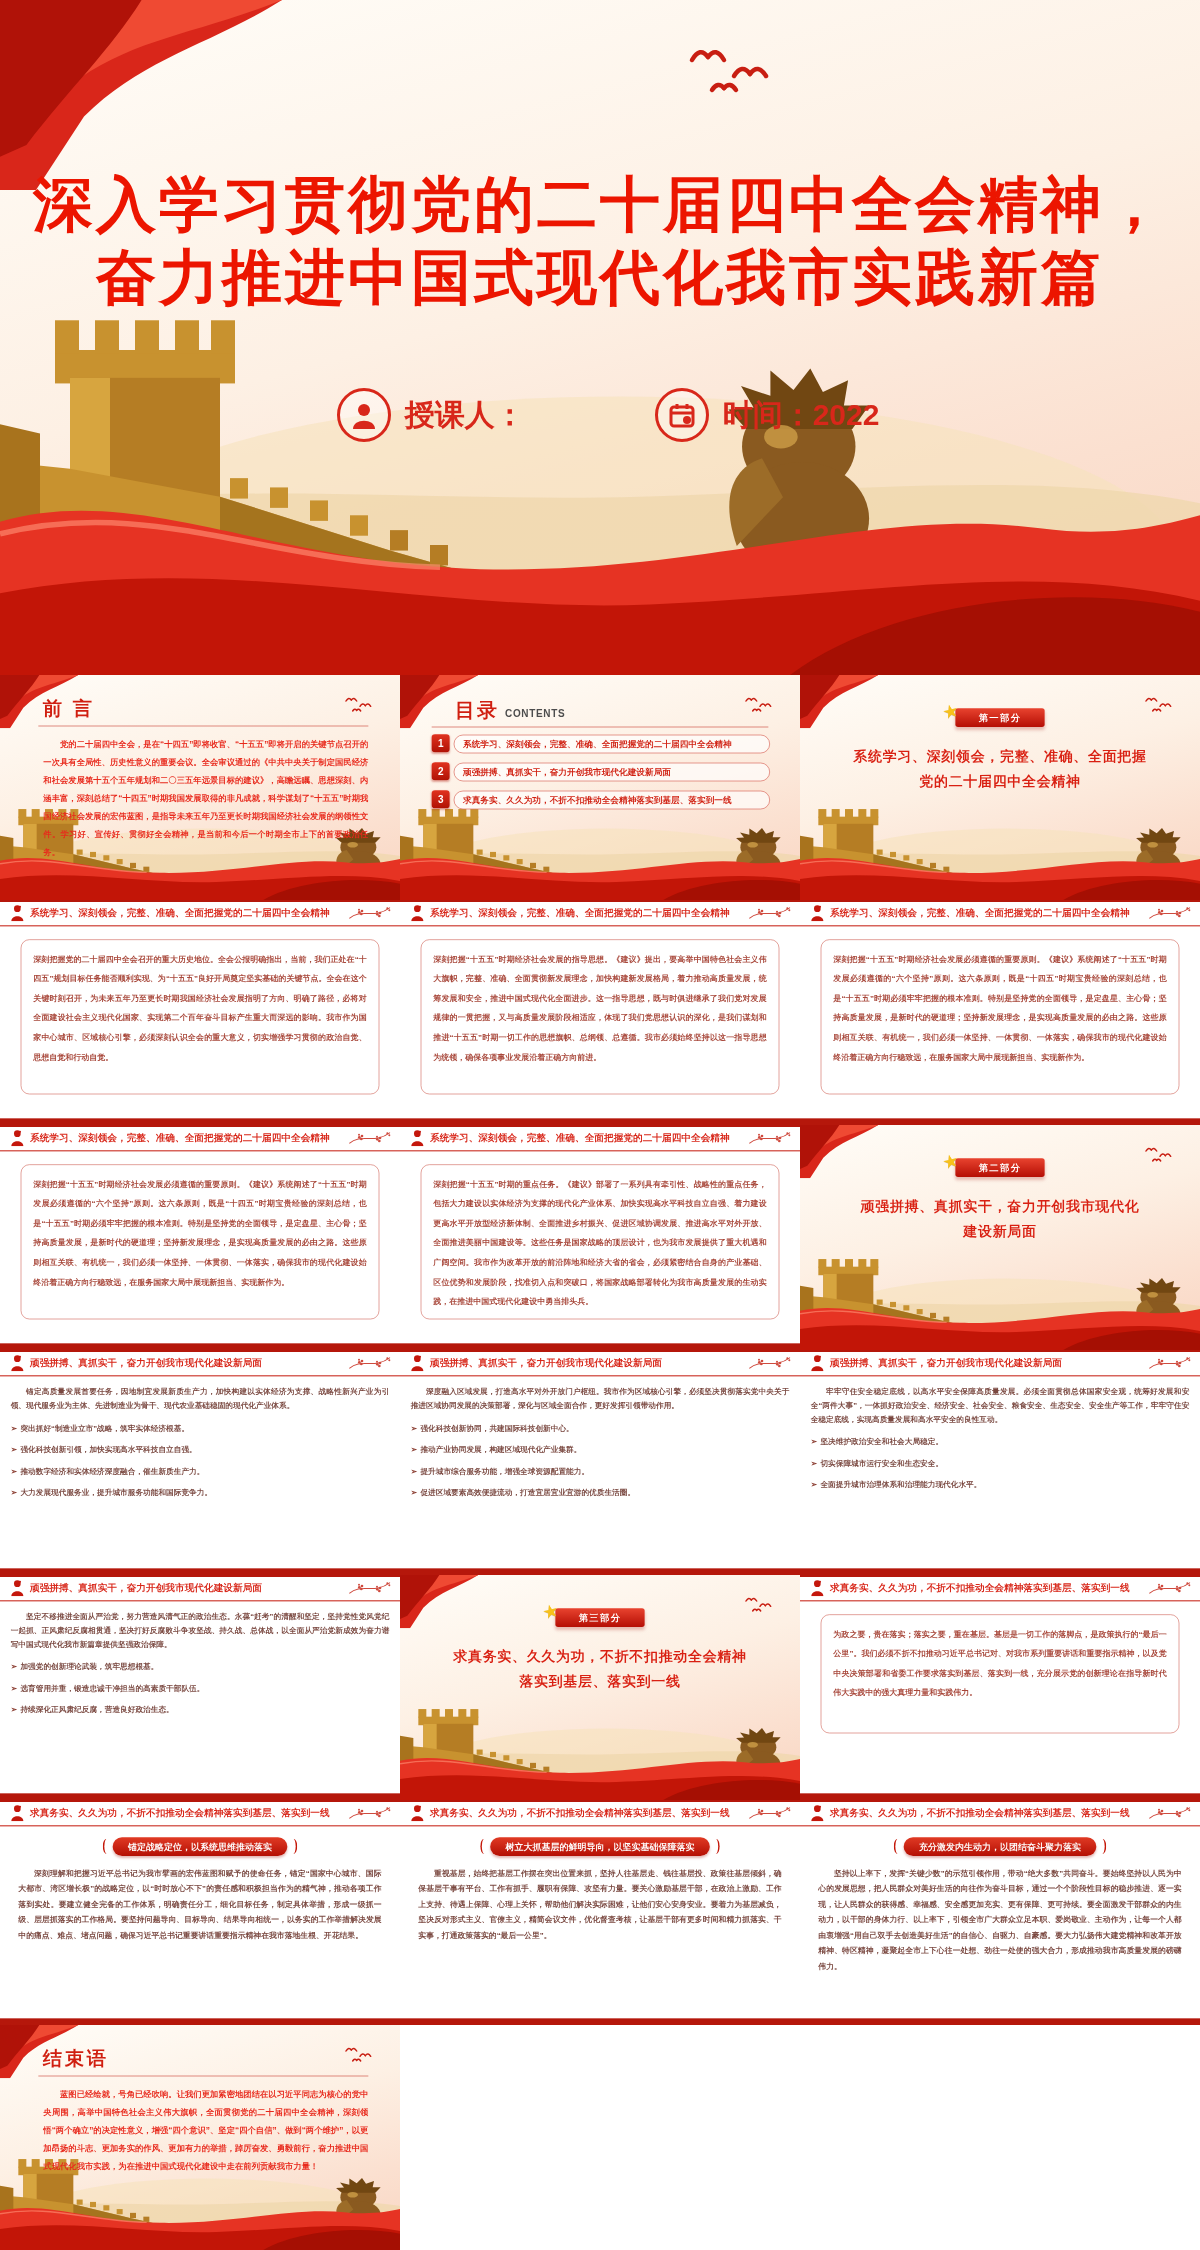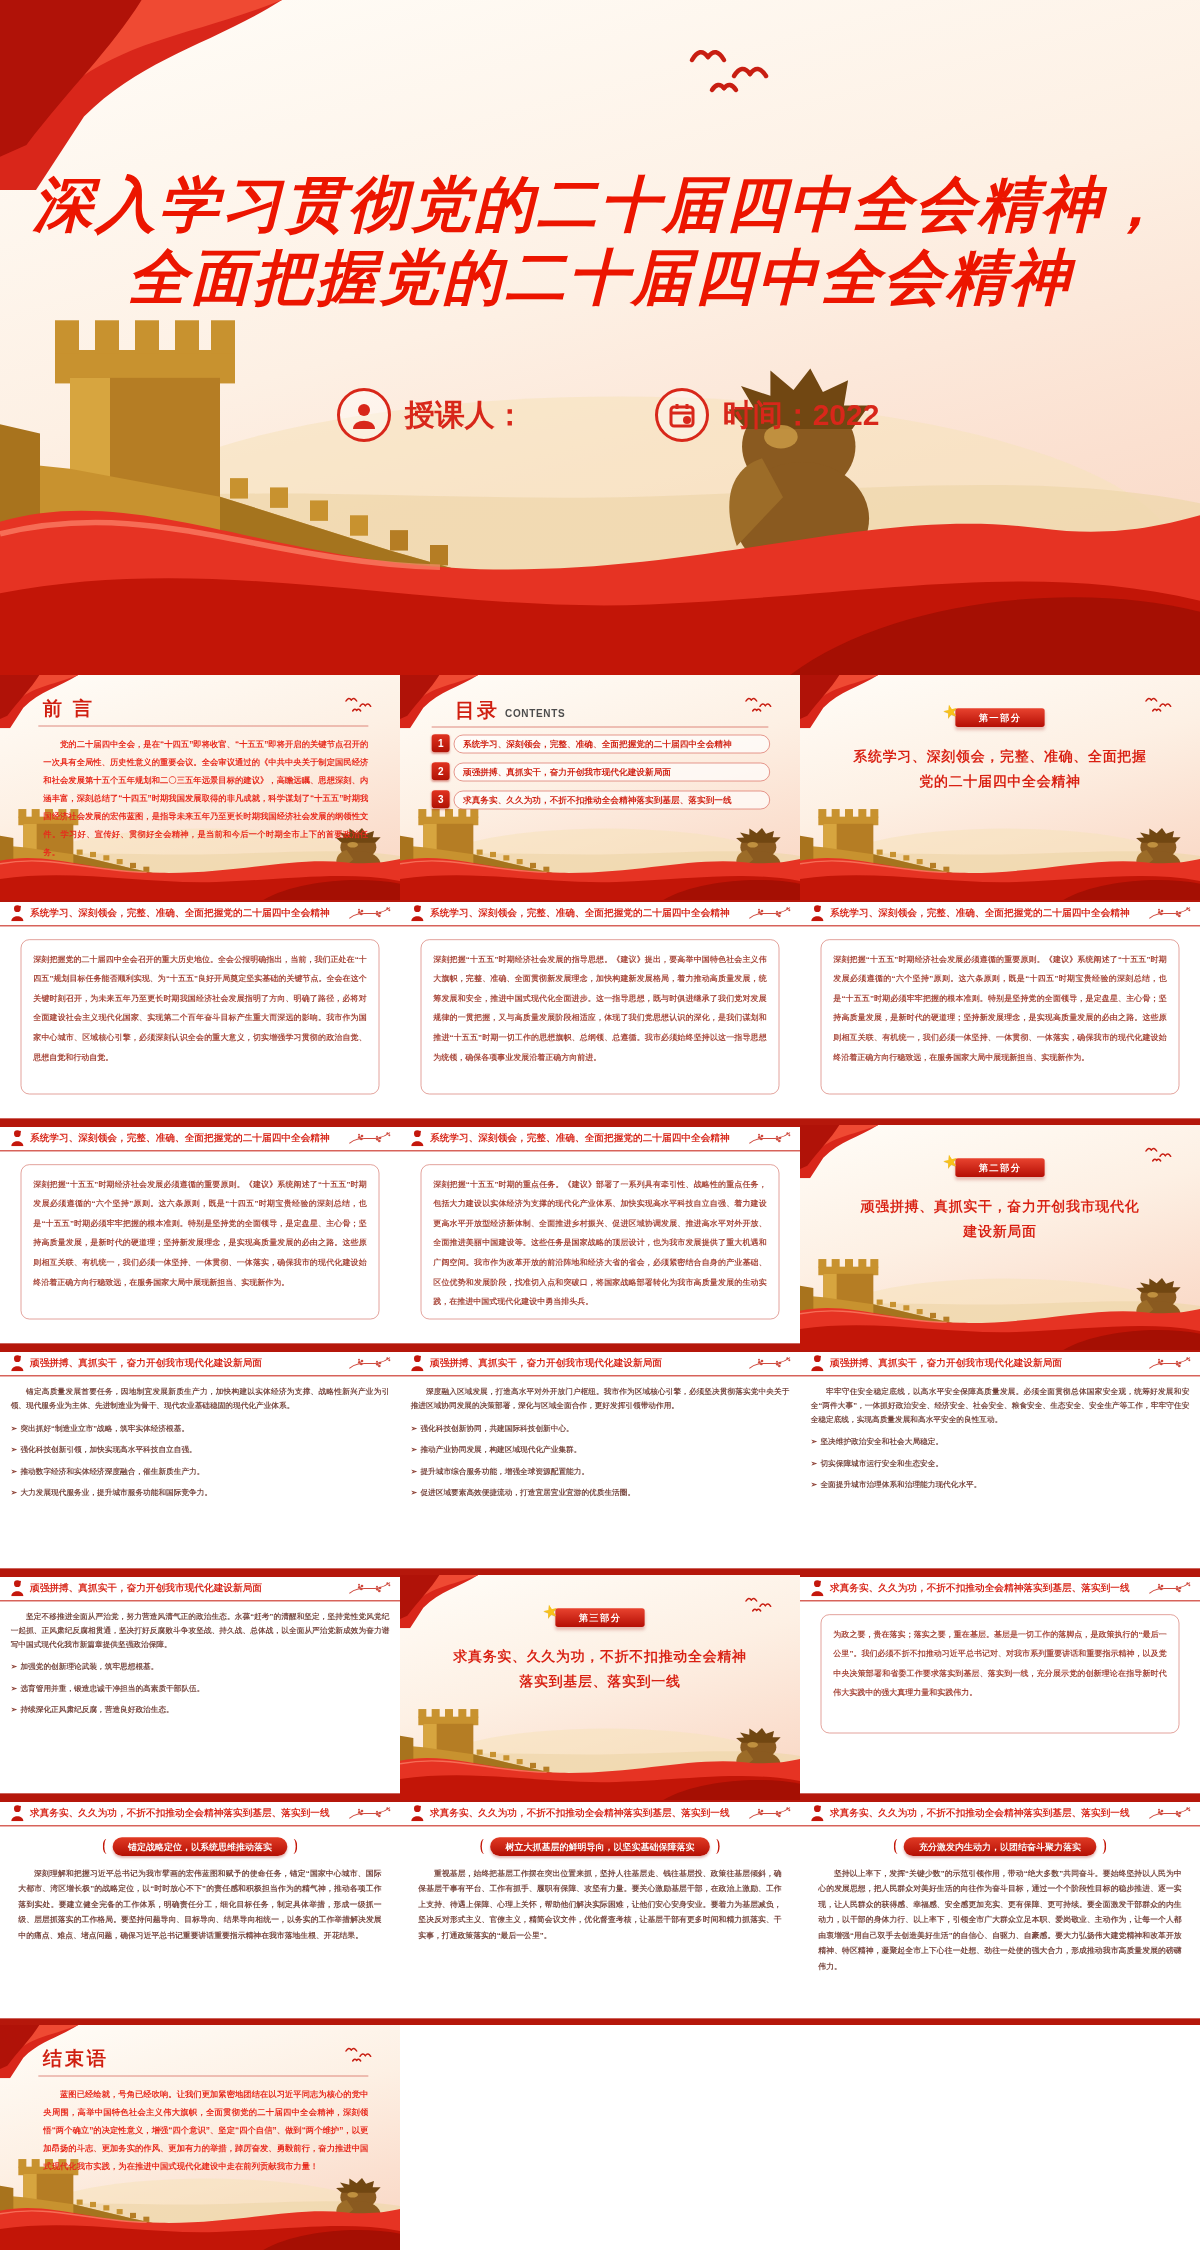--- a/index.html
+++ b/index.html
@@ -16,21 +16,21 @@
   .cream{background:linear-gradient(165deg,#fffdf8 0%,#fdf0e4 45%,#fbe0d0 75%,#f8d5c1 100%);}
   .scenic{position:absolute;left:0;right:0;bottom:0;width:100%;height:300px;display:block;}
   .cover .scenic{height:390px;}
   .cover .lion-g{transform:translate(-330px,-34px) scale(1.05);}
   .ribbon{position:absolute;left:0;top:0;width:300px;height:160px;}
   .cover .ribbon{width:360px;height:190px;}
   .birds{position:absolute;width:92px;height:62px;right:78px;top:58px;}
   .cover .birds{right:424px;top:40px;}
 
   
-  .cv-title{position:absolute;left:0;right:0;top:168px;text-align:center;color:#ec1500;font-weight:bold;font-size:60px;letter-spacing:3px;line-height:1.22;font-style:italic;}
+  .cv-title{position:absolute;left:0;right:0;top:168px;text-align:center;color:#ec1500;font-weight:bold;font-size:60px;letter-spacing:3px;line-height:1.22;}
   .cv-sub{position:absolute;left:0;right:0;top:388px;display:flex;justify-content:center;gap:130px;padding-left:16px;}
   .cv-item{display:flex;align-items:center;gap:14px;color:#d8271a;font-weight:bold;font-size:30px;}
   .cv-ic{width:48px;height:48px;border:3px solid #d8271a;border-radius:50%;display:flex;align-items:center;justify-content:center;background:rgba(255,255,255,.4);}
 
   
   .b-title{position:absolute;left:128px;top:62px;font-size:58px;font-weight:bold;color:#d01f10;letter-spacing:8px;}
   .b-rule{position:absolute;left:115px;right:95px;top:152px;height:2px;background:#cf5448;}
   .b-body{position:absolute;left:130px;right:95px;top:182px;font-size:25px;line-height:2.15;color:#e8291c;font-weight:bold;text-align:justify;text-indent:2em;}
 
   
@@ -129,21 +129,21 @@
             <path d="M24,17 Q32,6 40,20"></path>
       <path d="M50,36 Q58,23 66,34"></path>
             <path d="M66,34 Q74,23 82,36"></path>
       <path d="M28,50 Q34,41 40,48"></path>
             <path d="M40,48 Q46,41 52,50"></path>
     </g>
   </svg>
 
       <div class="cv-title">
         <div>深入学习贯彻党的二十届四中全会精神，</div>
-        <div>全面把握党的二十届四中全会精神</div>
+        <div>奋力推进中国式现代化我市实践新篇</div>
       </div>
       <div class="cv-sub">
         <div class="cv-item">
           <span class="cv-ic">
             <svg width="28" height="28" viewBox="0 0 28 28">
                 <circle cx="14" cy="9" r="6" fill="#d8271a"></circle>
                 <path d="M3,28 C3,17 25,17 25,28 Z" fill="#d8271a"></path>
               </svg>
           </span>
           <span>授课人：</span>

